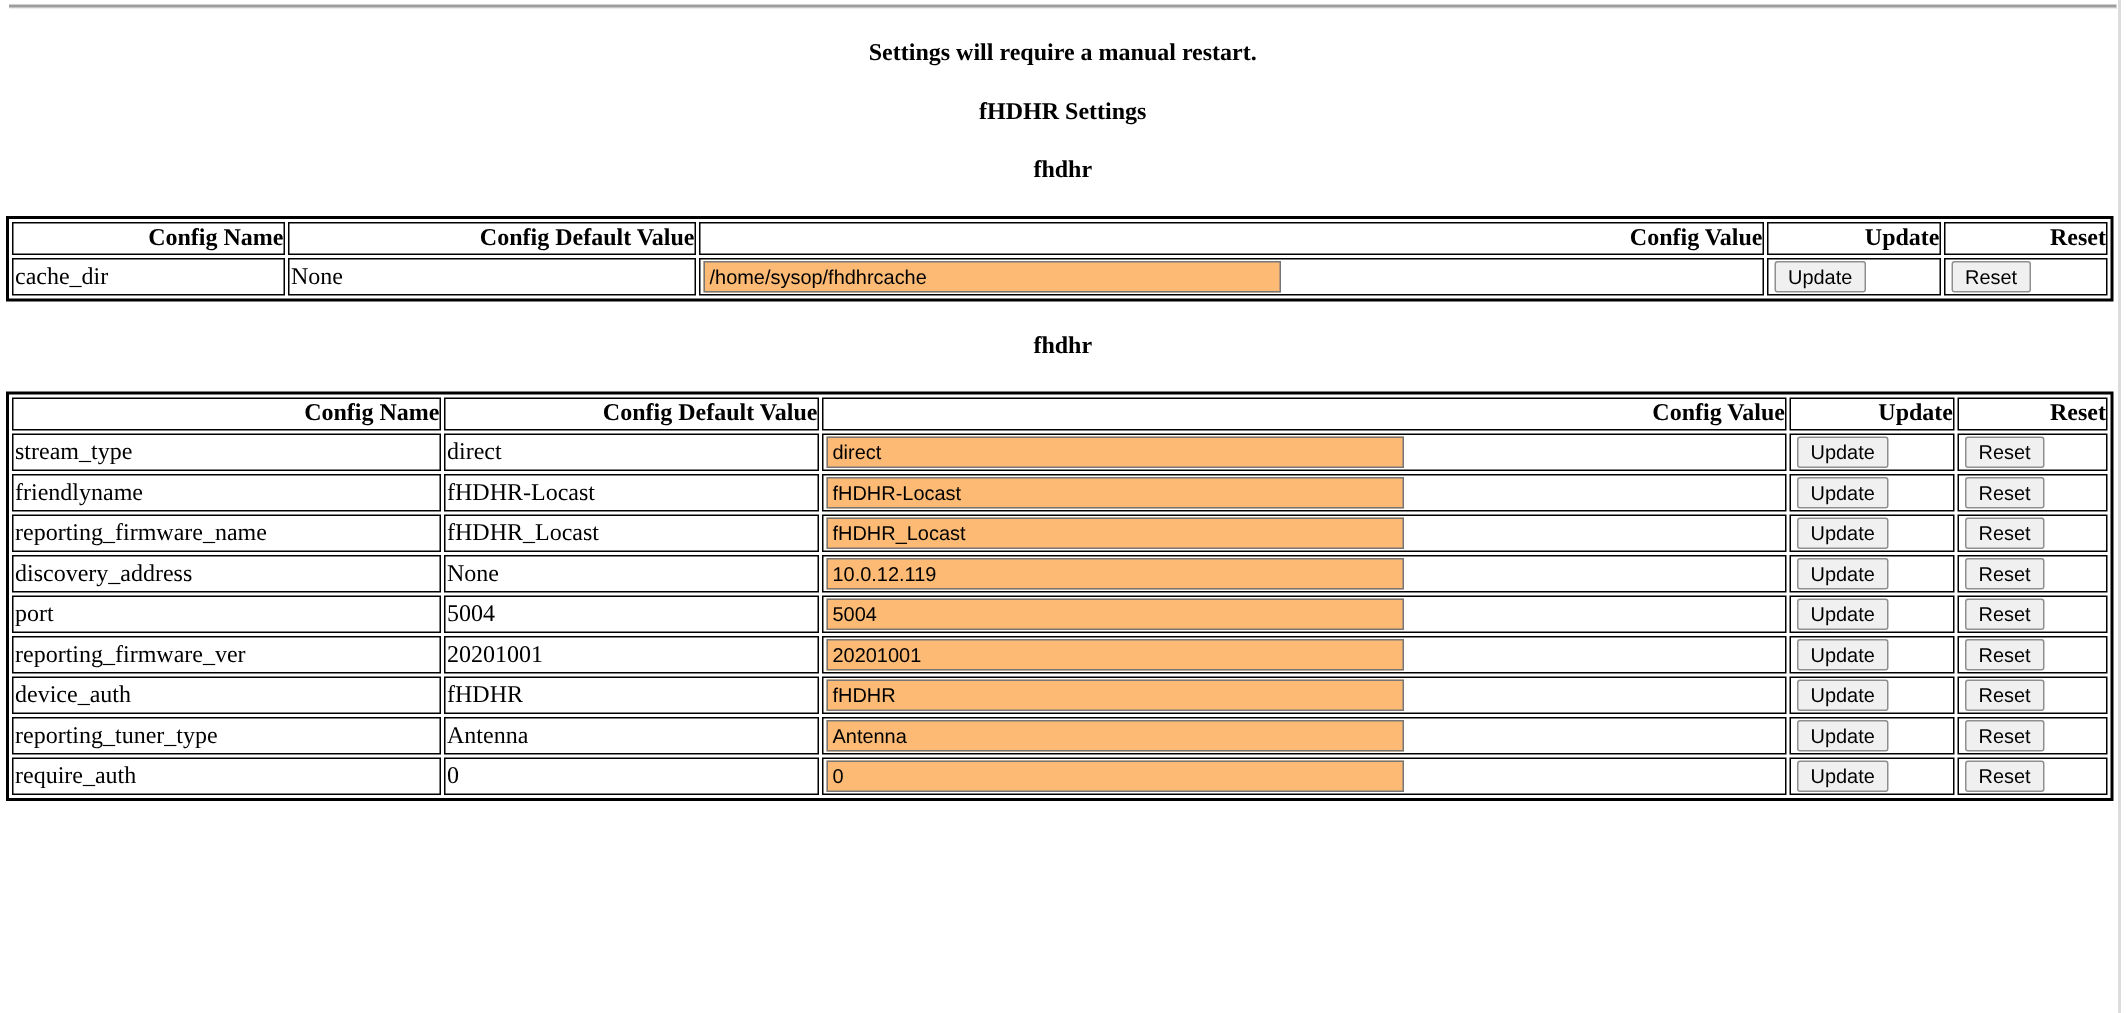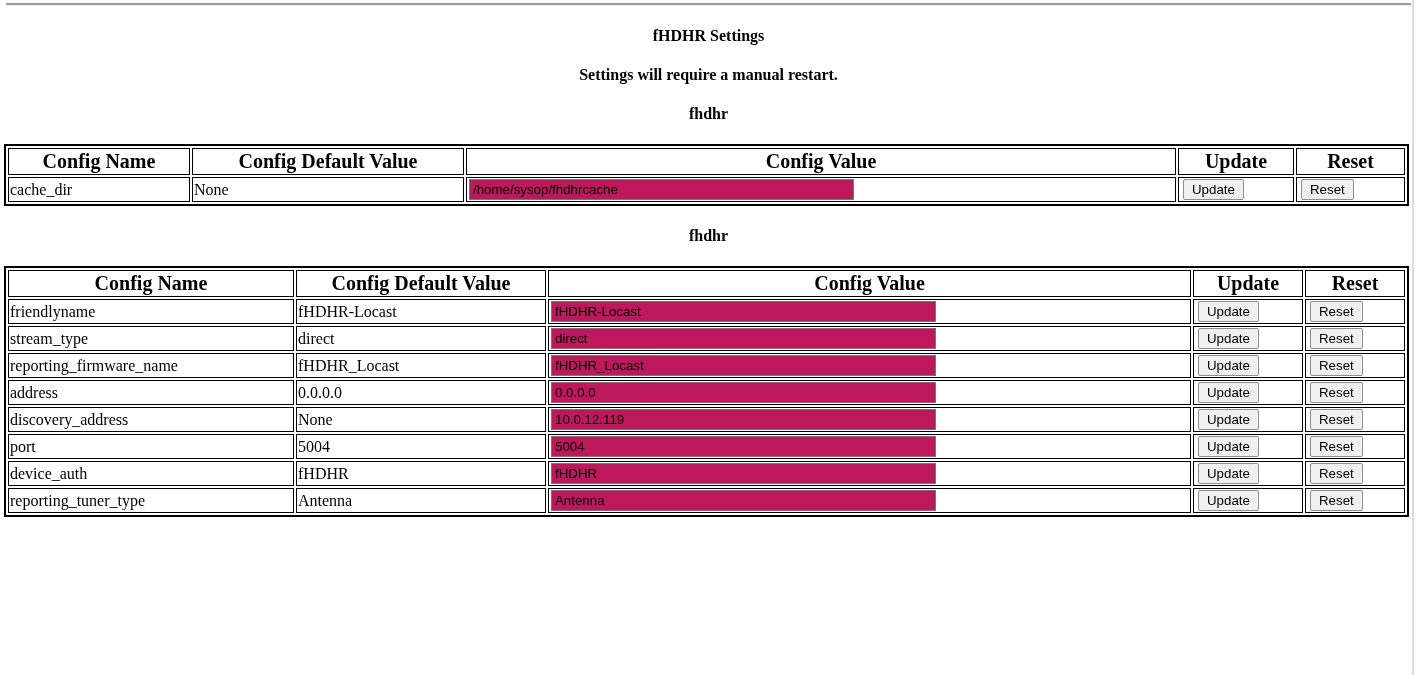--- a/index.html
+++ b/index.html
@@ -25,23 +25,23 @@
   table.cfg {
     width: calc(100% - 4px);
     border: 2px solid #000000;
     border-collapse: separate;
     border-spacing: 2px;
     table-layout: fixed;
   }
   table.cfg th {
     border: 1px solid #000000;
     font-weight: bold;
-    text-align: center;
+    text-align: right;
     padding: 1px 0;
-    font-size: 20px;
+    font-size: 16px;
     white-space: nowrap;
     overflow: hidden;
   }
   table.cfg td {
     border: 1px solid #000000;
     padding: 0 1px;
     height: 23px;
     white-space: nowrap;
     overflow: hidden;
     vertical-align: middle;
@@ -57,21 +57,21 @@
   .t-fhdhr .c-update  { width: 110px; }
   .t-fhdhr .c-reset   { width: 100px; }
 
   input.val {
     width: 385px;
     height: 21px;
     box-sizing: border-box;
     margin: 0 0 0 1px;
     padding: 1px 2px 1px 3px;
     border: 1px solid #767676;
-    background: #be185d;
+    background: #fdba74;
     color: #000000;
     font-family: "Liberation Sans", sans-serif;
     font-size: 13.3px;
     vertical-align: middle;
   }
   button.btn {
     font-family: "Liberation Sans", sans-serif;
     font-size: 13.3px;
     color: #000000;
     background: #f0f0f0;
@@ -90,22 +90,22 @@
     background: #dcdcdc;
   }
 </style>
 </head>
 <body>
 
 <div class="page">
 
   <div class="top-rule"></div>
 
+  <h4>Settings will require a manual restart.</h4>
   <h4>fHDHR Settings</h4>
-  <h4>Settings will require a manual restart.</h4>
 
   <h4>fhdhr</h4>
   <table class="cfg t-main">
     <colgroup>
       <col class="c-name">
         <col class="c-default">
         <col class="c-value">
         <col class="c-update">
         <col class="c-reset">
     </colgroup>
@@ -142,73 +142,80 @@
         <tr>
           <th>Config Name</th>
           <th>Config Default Value</th>
           <th>Config Value</th>
           <th>Update</th>
           <th>Reset</th>
         </tr>
       </thead>
     <tbody>
         <tr>
+          <td>stream_type</td>
+          <td>direct</td>
+          <td><input type="text" class="val" value="direct" style=""></td>
+          <td><button class="btn">Update</button></td>
+          <td><button class="btn">Reset</button></td>
+        </tr>
+        <tr>
           <td>friendlyname</td>
           <td>fHDHR-Locast</td>
           <td><input type="text" class="val" value="fHDHR-Locast" style=""></td>
           <td><button class="btn">Update</button></td>
           <td><button class="btn">Reset</button></td>
         </tr>
         <tr>
-          <td>stream_type</td>
-          <td>direct</td>
-          <td><input type="text" class="val" value="direct" style=""></td>
-          <td><button class="btn">Update</button></td>
-          <td><button class="btn">Reset</button></td>
-        </tr>
-        <tr>
           <td>reporting_firmware_name</td>
           <td>fHDHR_Locast</td>
           <td><input type="text" class="val" value="fHDHR_Locast" style=""></td>
           <td><button class="btn">Update</button></td>
           <td><button class="btn">Reset</button></td>
         </tr>
         <tr>
-          <td>address</td>
-          <td>0.0.0.0</td>
-          <td><input type="text" class="val" value="0.0.0.0" style=""></td>
-          <td><button class="btn">Update</button></td>
-          <td><button class="btn">Reset</button></td>
-        </tr>
-        <tr>
           <td>discovery_address</td>
           <td>None</td>
           <td><input type="text" class="val" value="10.0.12.119" style=""></td>
           <td><button class="btn">Update</button></td>
           <td><button class="btn">Reset</button></td>
         </tr>
         <tr>
           <td>port</td>
           <td>5004</td>
           <td><input type="text" class="val" value="5004" style=""></td>
           <td><button class="btn">Update</button></td>
           <td><button class="btn">Reset</button></td>
         </tr>
         <tr>
+          <td>reporting_firmware_ver</td>
+          <td>20201001</td>
+          <td><input type="text" class="val" value="20201001" style=""></td>
+          <td><button class="btn">Update</button></td>
+          <td><button class="btn">Reset</button></td>
+        </tr>
+        <tr>
           <td>device_auth</td>
           <td>fHDHR</td>
           <td><input type="text" class="val" value="fHDHR" style=""></td>
           <td><button class="btn">Update</button></td>
           <td><button class="btn">Reset</button></td>
         </tr>
         <tr>
           <td>reporting_tuner_type</td>
           <td>Antenna</td>
           <td><input type="text" class="val" value="Antenna" style=""></td>
           <td><button class="btn">Update</button></td>
           <td><button class="btn">Reset</button></td>
         </tr>
+        <tr>
+          <td>require_auth</td>
+          <td>0</td>
+          <td><input type="text" class="val" value="0" style=""></td>
+          <td><button class="btn">Update</button></td>
+          <td><button class="btn">Reset</button></td>
+        </tr>
       </tbody>
   </table>
 
 </div>
 
 <div class="right-line"></div>
 
 </body></html>

